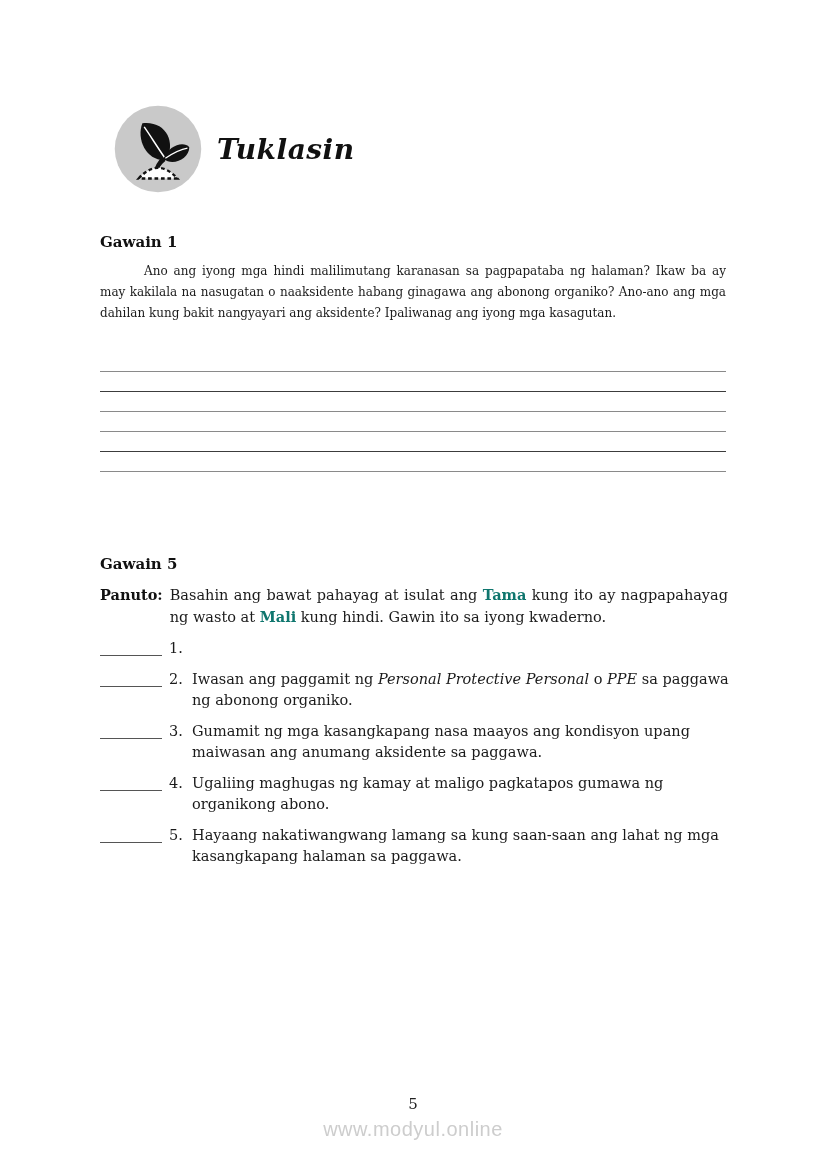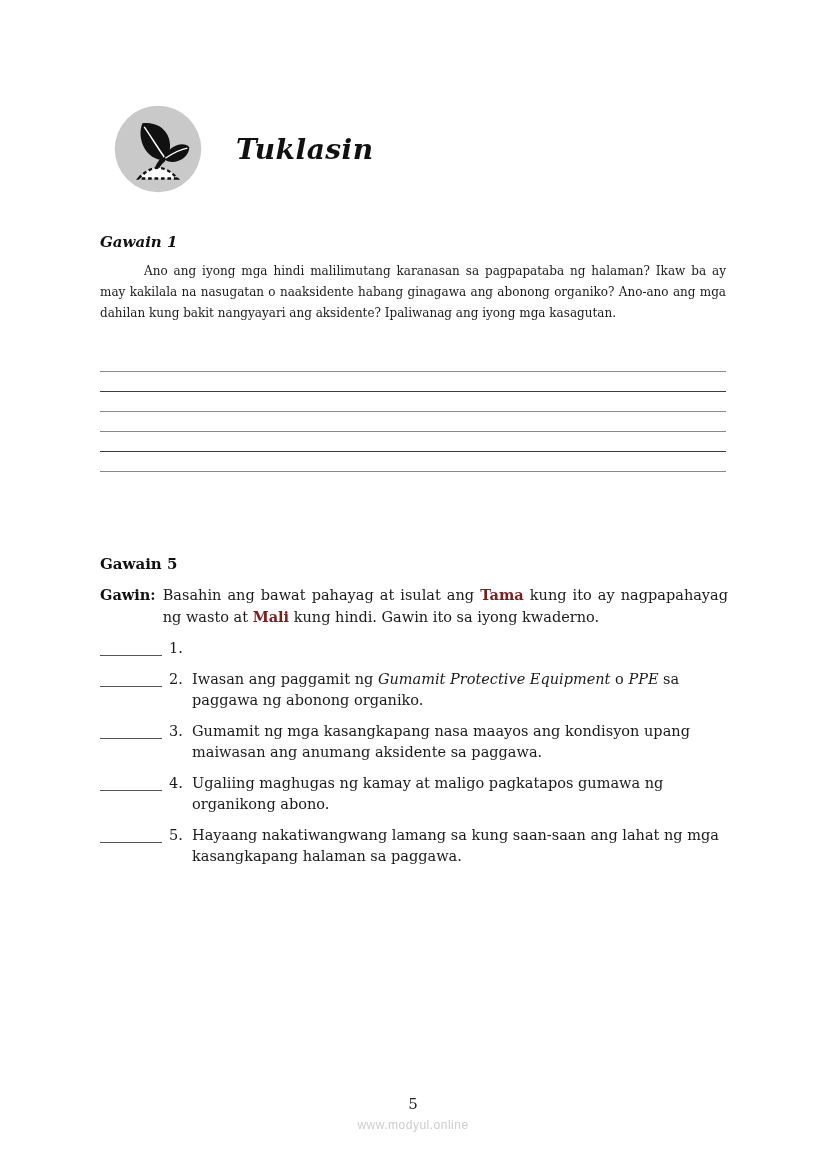--- a/index.html
+++ b/index.html
@@ -11,41 +11,41 @@
     font-family: "DejaVu Serif", serif;
     color: #1b1b1b;
     overflow: hidden;
   }
   .header {
     position: absolute;
     top: 103px;
     left: 112px;
     display: flex;
     align-items: center;
-    gap: 32px;
+    gap: 13px;
   }
   .logo { width: 92px; height: 92px; flex: none; }
   .logo svg { display: block; width: 92px; height: 92px; }
   .title {
     margin: 0;
     font-size: 28px;
     font-weight: bold;
     font-style: italic;
     letter-spacing: 0.5px;
     color: #111;
   }
   .gawain-heading {
     position: absolute;
     left: 100px;
     margin: 0;
     font-size: 15px;
     font-weight: bold;
     color: #111;
   }
-  .g1-heading { top: 233px; font-style: italic; }
+  .g1-heading { top: 233px; }
   .g2-heading { top: 555px; }
   .g1-para {
     position: absolute;
     top: 261px;
     left: 100px;
     width: 626px;
     margin: 0;
     font-size: 12px;
     line-height: 21px;
     text-align: justify;
@@ -69,21 +69,21 @@
     position: absolute;
     top: 584px;
     left: 100px;
     width: 628px;
     display: flex;
     font-size: 14.5px;
     line-height: 22px;
   }
   .panuto-label { flex: none; font-weight: bold; margin-right: 7px; color: #111; }
   .panuto-text { flex: 1; text-align: justify; }
-  .panuto-text b { color: #7f1d1d; }
+  .panuto-text b { color: #0f766e; }
   .items {
     position: absolute;
     top: 638px;
     left: 100px;
     width: 634px;
     font-size: 14.5px;
     line-height: 21px;
   }
   .item { display: flex; margin-bottom: 10px; }
   .item-blank {
@@ -104,21 +104,21 @@
     font-size: 15px;
     color: #222;
   }
   .watermark {
     position: absolute;
     top: 1118px;
     left: 0;
     width: 100%;
     text-align: center;
     font-family: "Liberation Sans", sans-serif;
-    font-size: 12px;
+    font-size: 20px;
     color: #cdcdcd;
     letter-spacing: 0.5px;
   }
 </style>
 </head>
 <body>
 
 <div class="page">
 
   <div class="header">
@@ -146,35 +146,35 @@
       <div class="answer-line"></div>
       <div class="answer-line"></div>
       <div class="answer-line"></div>
       <div class="answer-line"></div>
       <div class="answer-line"></div>
     </div>
 
   <h2 class="gawain-heading g2-heading">Gawain 5</h2>
 
   <div class="panuto">
-    <span class="panuto-label">Gawin:</span>
+    <span class="panuto-label">Panuto:</span>
     <div class="panuto-text"><span>Basahin ang bawat pahayag at isulat ang </span><b>Tama</b><span> kung ito ay nagpapahayag ng wasto at </span><b>Mali</b><span> kung hindi. Gawin ito sa iyong kwaderno.</span></div>
   </div>
 
   <div class="items">
 
     <div class="item">
       <span class="item-blank"></span>
       <span class="item-num">1.</span>
     </div>
 
     <div class="item">
       <span class="item-blank"></span>
       <span class="item-num">2.</span>
-      <div class="item-text"><span>Iwasan ang paggamit ng </span><i>Gumamit Protective Equipment</i><span> o </span><i>PPE</i><span> sa paggawa ng abonong organiko.</span></div>
+      <div class="item-text"><span>Iwasan ang paggamit ng </span><i>Personal Protective Personal</i><span> o </span><i>PPE</i><span> sa paggawa ng abonong organiko.</span></div>
     </div>
 
     <div class="item">
       <span class="item-blank"></span>
       <span class="item-num">3.</span>
       <div class="item-text">Gumamit ng mga kasangkapang nasa maayos ang kondisyon upang maiwasan ang anumang aksidente sa paggawa.</div>
     </div>
 
     <div class="item">
       <span class="item-blank"></span>

